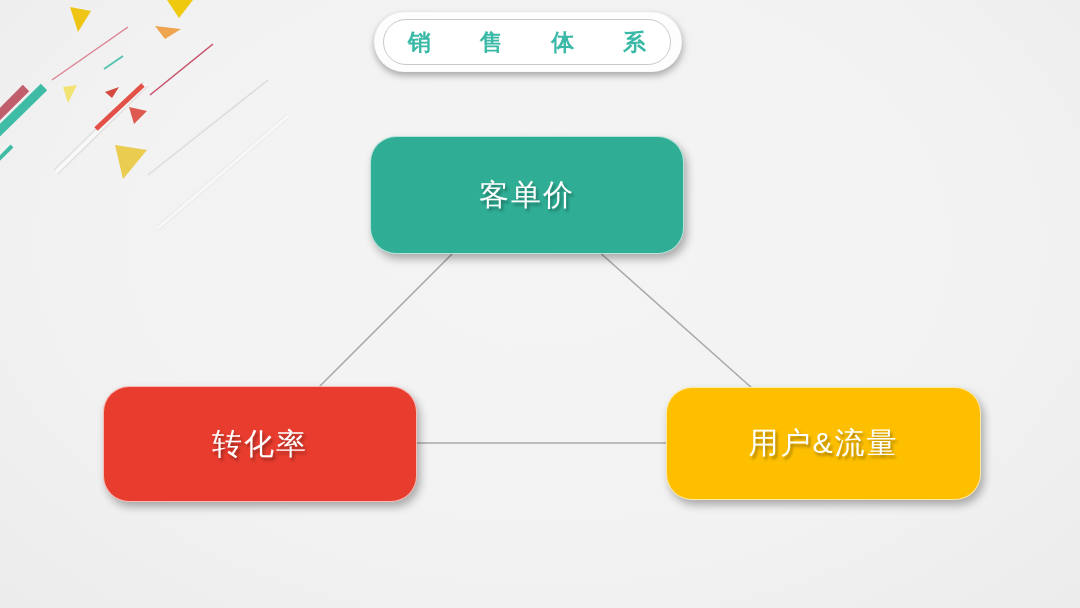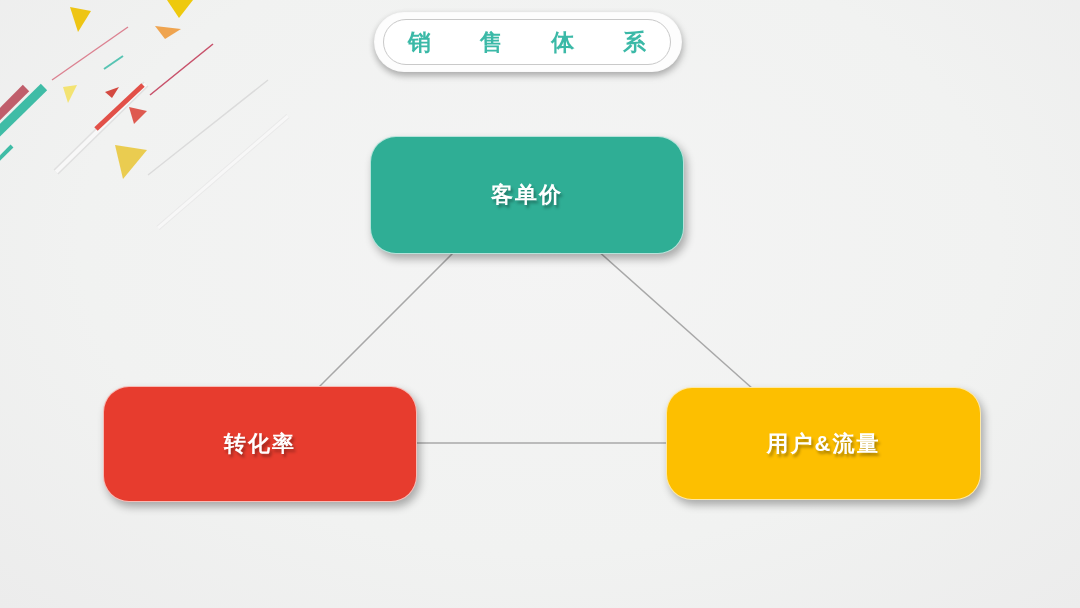--- a/index.html
+++ b/index.html
@@ -37,21 +37,21 @@
   .connectors{position:absolute;left:0;top:0;z-index:1;}
   
   .node{
     position:absolute;z-index:2;
     border-radius:26px;
     border:1px solid rgba(255,255,255,.65);
     box-shadow:3px 5px 8px rgba(0,0,0,.30);
     display:flex;align-items:center;justify-content:center;
   }
   .node-label{
-    color:#ffffff;font-size:22px;font-weight:bold;letter-spacing:2px;
+    color:#ffffff;font-size:30px;font-weight:normal;letter-spacing:2px;
     text-shadow:2px 3px 3px rgba(0,0,0,.32);
   }
   .node-top{left:370px;top:136px;width:312px;height:116px;}
   .node-left{left:103px;top:386px;width:312px;height:114px;}
   .node-right{left:666px;top:387px;width:313px;height:111px;}
 </style>
 </head>
 <body>
 
 <div class="slide">

